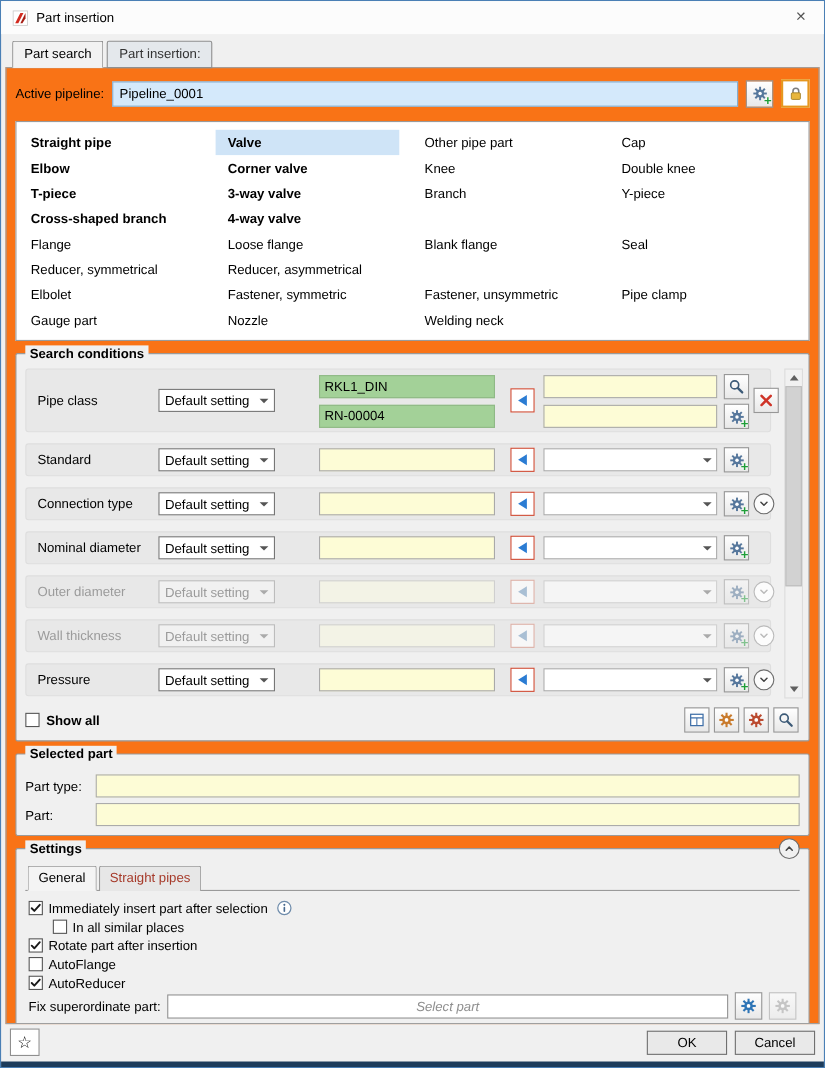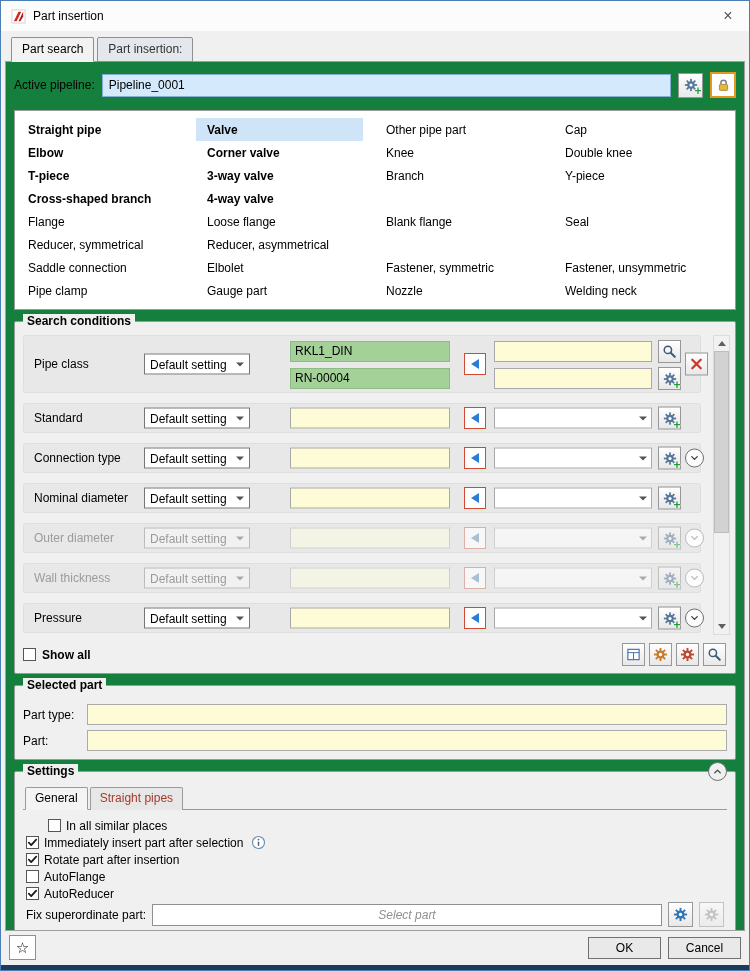--- a/index.html
+++ b/index.html
@@ -8,21 +8,21 @@
   .dialog{position:relative;width:750px;height:971px;box-sizing:border-box;border:1px solid #4a7fb5;background:#f0f0f0;display:flex;flex-direction:column;overflow:hidden;}
   .dialog::after{content:"";position:absolute;left:0;right:0;bottom:0;height:5px;background:#1d3c5c;}
   
   .titlebar{height:30px;background:#fcfcfc;display:flex;align-items:center;gap:7px;padding:0 10px;flex:0 0 auto;}
   .title{color:#000000;}
   .close{margin-left:auto;width:22px;text-align:center;color:#555;font-size:16px;line-height:1;}
   
   .tabbar{display:flex;gap:3px;padding:5px 10px 0;flex:0 0 auto;}
   .mtab{position:relative;top:1px;border:1px solid #8f8f8f;background:#e4e8ec;padding:4px 10px 5px;border-radius:2px 2px 0 0;color:#333;}
   .mtab.active{background:#f2f2f2;z-index:2;border-bottom-color:#f2f2f2;color:#000;}
-  .page{flex:1;margin:0 4px;border:1px solid #9f9f9f;background:#15803d;padding:4px 6px;box-sizing:border-box;overflow:hidden;}
+  .page{flex:1;margin:0 4px;border:1px solid #9f9f9f;background:#f97316;padding:4px 6px;box-sizing:border-box;overflow:hidden;}
   
   .prow{display:flex;align-items:center;gap:7px;margin:6px 2px 12px;}
   .pinput{flex:1;height:23px;background:#d4e9fb;border:1px solid #84aed1;padding:0 6px;font:12px "Liberation Sans",sans-serif;box-sizing:border-box;}
   .lockbtn{width:26px;height:26px;border:2px solid #e6971f;background:#fff;display:inline-flex;align-items:center;justify-content:center;padding:0;}
   
   .pgrid{margin:0 2px;border:1px solid #9a9a9a;background:#fff;display:grid;grid-template-columns:repeat(4,1fr);padding:7px 2px;}
   .pcell{height:23px;display:flex;align-items:center;padding-left:11px;}
   .pcell.bold{font-weight:bold;}
   .pcell.selected{background:#cfe4f7;margin-right:12px;}
   
@@ -222,21 +222,20 @@
         <div class="pcell"></div>
         <div class="pcell"></div>
         <div class="pcell">Flange</div>
         <div class="pcell">Loose flange</div>
         <div class="pcell">Blank flange</div>
         <div class="pcell">Seal</div>
         <div class="pcell">Reducer, symmetrical</div>
         <div class="pcell">Reducer, asymmetrical</div>
         <div class="pcell"></div>
         <div class="pcell"></div>
-        <div class="pcell">Saddle connection</div>
         <div class="pcell">Elbolet</div>
         <div class="pcell">Fastener, symmetric</div>
         <div class="pcell">Fastener, unsymmetric</div>
         <div class="pcell">Pipe clamp</div>
         <div class="pcell">Gauge part</div>
         <div class="pcell">Nozzle</div>
         <div class="pcell">Welding neck</div>
       </div>
 
     <div class="grp" style="padding-bottom:7px;">
@@ -485,34 +484,34 @@
           <svg class="ic s">
             <use href="#i-chevu"></use>
           </svg>
         </button>
       <div class="stabbar">
         <div class="stab active">General</div>
         <div class="stab warn">Straight pipes</div>
       </div>
       <div class="set-body">
         <div id="chk-list">
-            <div class="chk-row ind">
-              <span class="cb"></span>
-              <span>In all similar places</span>
-            </div>
             <div class="chk-row">
               <span class="cb">
                 <svg class="ic chk">
                   <use href="#i-check"></use>
                 </svg>
               </span>
               <span>Immediately insert part after selection</span>
               <svg class="ic info">
                 <use href="#i-info"></use>
               </svg>
+            </div>
+            <div class="chk-row ind">
+              <span class="cb"></span>
+              <span>In all similar places</span>
             </div>
             <div class="chk-row">
               <span class="cb">
                 <svg class="ic chk">
                   <use href="#i-check"></use>
                 </svg>
               </span>
               <span>Rotate part after insertion</span>
             </div>
             <div class="chk-row">

